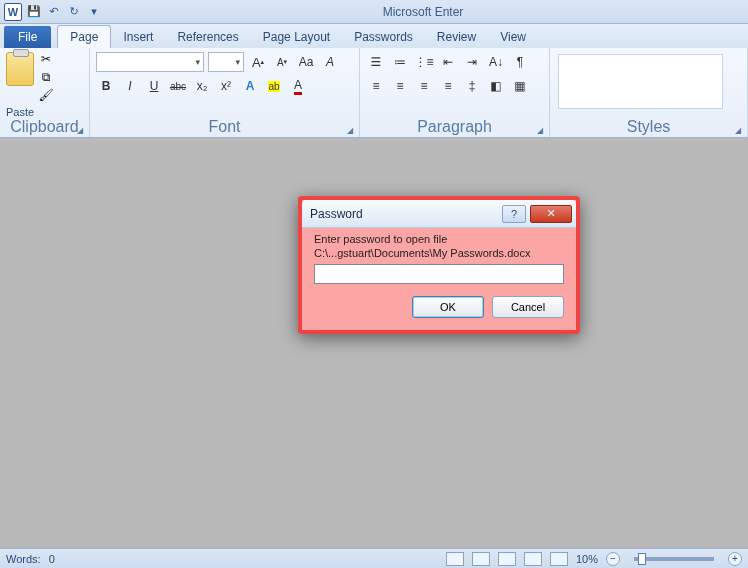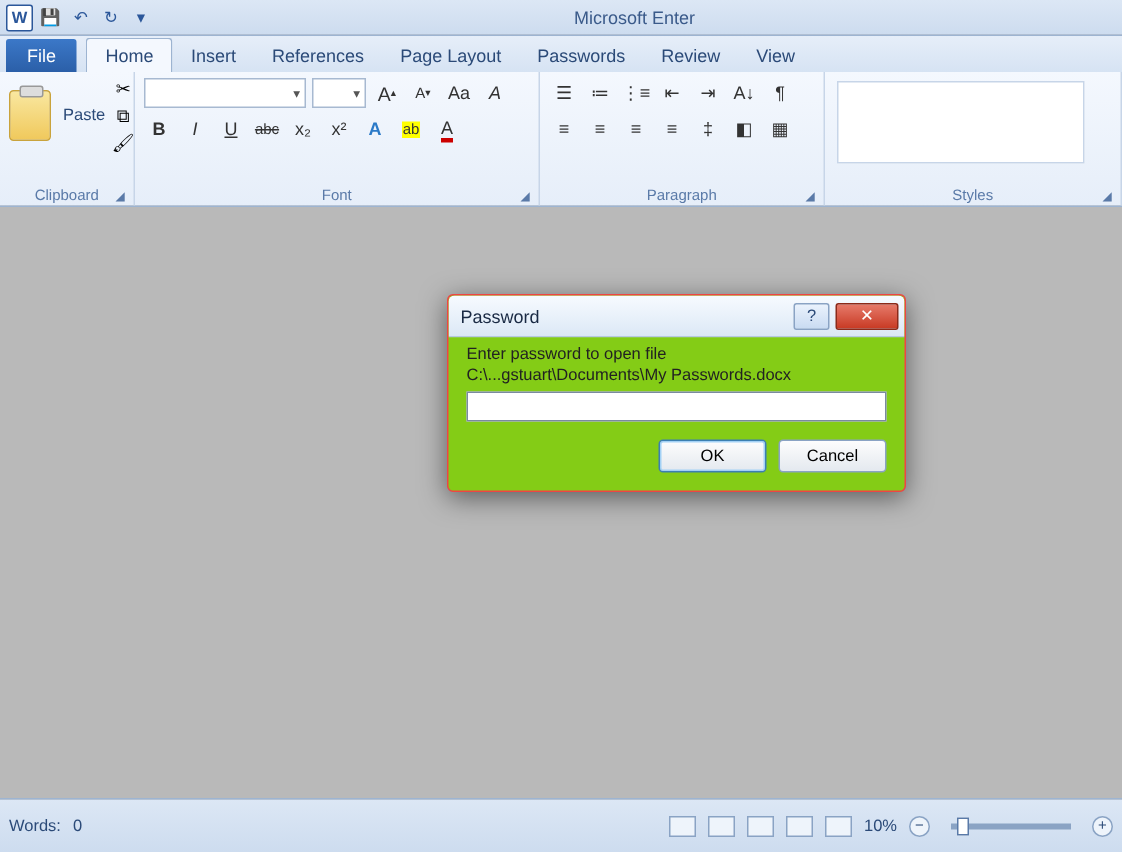--- a/index.html
+++ b/index.html
@@ -14,26 +14,26 @@
 
 
 .tabstrip { height: 24px; background: linear-gradient(#e6eef9, #d6e3f3); display: flex; align-items: flex-end; padding: 0 4px; font-size: 12px; }
 .file-tab { background: linear-gradient(#3b78c8,#2b5fa8); color:#fff; padding: 4px 14px; border-radius: 2px 2px 0 0; margin-right: 6px; cursor:pointer; }
 .tab { padding: 4px 12px; color:#2b4a78; cursor:pointer; }
 .tab.active { background:#f4f8fe; border:1px solid #9db4d1; border-bottom:none; border-radius:3px 3px 0 0; }
 
 
 .ribbon { height: 90px; background: linear-gradient(#f4f8fe,#e6eef9); border-bottom:1px solid #9db4d1; display:flex; }
 .group { border-right:1px solid #c7d5e8; position:relative; padding: 4px 6px 16px 6px; display:flex; flex-direction:column; }
-.group-label { position:absolute; bottom:1px; left:0; right:0; text-align:center; font-size:10px; color:#5a7aa8; }
+.group-label { position:absolute; bottom:1px; left:0; right:0; text-align:center; font-size:16px; color:#5a7aa8; }
 .group .launcher { position:absolute; bottom:2px; right:4px; width:10px; height:10px; font-size:8px; color:#5a7aa8; cursor:pointer; display:flex;align-items:center;justify-content:center;}
 
 
 .clipboard { width: 90px; }
-.paste-btn { display:flex; align-items:center; gap:8px; cursor:pointer; float:left; margin-right:4px; }
+.paste-btn { display:flex; flex-direction:column; align-items:center; gap:20px; cursor:pointer; float:left; margin-right:4px; }
 .paste-icon { width:28px; height:34px; background:linear-gradient(#f9e7a0,#f0c95c); border:1px solid #c9a33c; border-radius:3px; position:relative; }
 .paste-icon:before { content:""; position:absolute; top:-4px; left:6px; width:14px; height:6px; background:#ddd; border:1px solid #999; border-radius:2px;}
 .paste-label { font-size:11px; color:#2b4a78; }
 .clip-side { display:flex; flex-direction:column; gap:4px; }
 .mini-icon { width:16px; height:14px; cursor:pointer; display:flex; align-items:center; justify-content:center; font-size:12px; }
 
 
 .font-group { width:270px; }
 .row { display:flex; align-items:center; gap:4px; margin-bottom:4px; }
 .combo { height:20px; border:1px solid #a7b9d1; background:#fff; font-size:11px; display:flex; align-items:center; padding:0 16px 0 4px; position:relative; }
@@ -46,29 +46,29 @@
 .para-group { width:190px; }
 
 
 .styles-group { flex:1; }
 .styles-gallery { height:55px; margin:2px 18px 0 2px; border:1px solid #c7d5e8; background:#fff; }
 
 
 .doc-area { position:absolute; top:138px; left:0; right:0; bottom:20px; background:#b9b9b9; }
 
 
-.statusbar { position:absolute; bottom:0; left:0; right:0; height:36px; background:linear-gradient(#dce7f5,#cddcef); border-top:1px solid #9db4d1; display:flex; align-items:center; font-size:11px; color:#2b4a78; padding:0 6px; gap:8px; }
+.statusbar { position:absolute; bottom:0; left:0; right:0; height:20px; background:linear-gradient(#dce7f5,#cddcef); border-top:1px solid #9db4d1; display:flex; align-items:center; font-size:11px; color:#2b4a78; padding:0 6px; gap:8px; }
 .statusbar .spacer { flex:1; }
 .view-btn { width:18px; height:14px; border:1px solid #8aa3c4; background:#eef4fb; cursor:pointer; }
 .zoom-slider { width:80px; height:4px; background:#8aa3c4; position:relative; margin:0 6px; }
 .zoom-slider .thumb { position:absolute; top:-4px; left:4px; width:8px; height:12px; background:#fff; border:1px solid #5a7aa8; }
 .zoom-btn { width:14px; height:14px; border:1px solid #8aa3c4; border-radius:50%; background:#eef4fb; display:flex; align-items:center; justify-content:center; font-size:10px; cursor:pointer; }
 
 
-.dialog { position:absolute; left:298px; top:196px; width:306px; background:#84cc16; border:1px solid #ef4444; box-shadow:0 4px 18px rgba(0,0,0,0.5); border-radius:4px; }
+.dialog { position:absolute; left:298px; top:196px; width:282px; background:#fca5a5; border:4px solid #ef4444; box-shadow:0 4px 18px rgba(0,0,0,0.5); border-radius:4px; }
 .dlg-title { height:28px; background:linear-gradient(#f7fbff,#dce8f6); border-bottom:1px solid #b7c9e0; display:flex; align-items:center; padding:0 4px 0 8px; border-radius:4px 4px 0 0; }
 .dlg-title span { font-size:12px; color:#1a2a44; flex:1; }
 .dlg-help { width:24px; height:18px; background:linear-gradient(#eaf2fc,#c9dbf2); border:1px solid #8aa3c4; border-radius:2px; display:flex; align-items:center; justify-content:center; font-size:11px; color:#2b4a78; margin-right:4px; cursor:pointer; }
 .dlg-close { width:42px; height:18px; background:linear-gradient(#e67a6a,#c83a24); border:1px solid #8b2a1a; border-radius:2px; display:flex; align-items:center; justify-content:center; color:#fff; font-size:11px; cursor:pointer; }
 .dlg-body { padding:4px 12px; font-size:11px; color:#222; }
 .dlg-body .line { line-height:14px; }
 .dlg-input { width:100%; height:20px; border:1px solid #7a8aa0; background:#fff; margin-top:4px; padding:0 3px; font-size:11px; }
 .dlg-buttons { display:flex; justify-content:flex-end; gap:8px; padding:8px 12px 12px; }
 .dlg-btn { width:72px; height:22px; background:linear-gradient(#fdfdfd,#e4e9ef); border:1px solid #8aa3c4; border-radius:3px; font-size:11px; cursor:pointer; }
 .dlg-btn.default { border:1px solid #3c7fb1; box-shadow:0 0 0 1px #a3d1f5 inset; }
@@ -82,21 +82,21 @@
     <div class="qat-btn">💾</div>
     <div class="qat-btn">↶</div>
     <div class="qat-btn">↻</div>
     <div class="qat-btn">▾</div>
   </div>
   <div class="title">Microsoft Enter</div>
 </div>
 
 <div class="tabstrip">
   <div class="file-tab">File</div>
-  <div class="tab active">Home</div>
+  <div class="tab active">Page</div>
   <div class="tab">Insert</div>
   <div class="tab">References</div>
   <div class="tab">Page Layout</div>
   <div class="tab">Passwords</div>
   <div class="tab">Review</div>
   <div class="tab">View</div>
 </div>
 
 <div class="ribbon">
   <div class="group clipboard">

